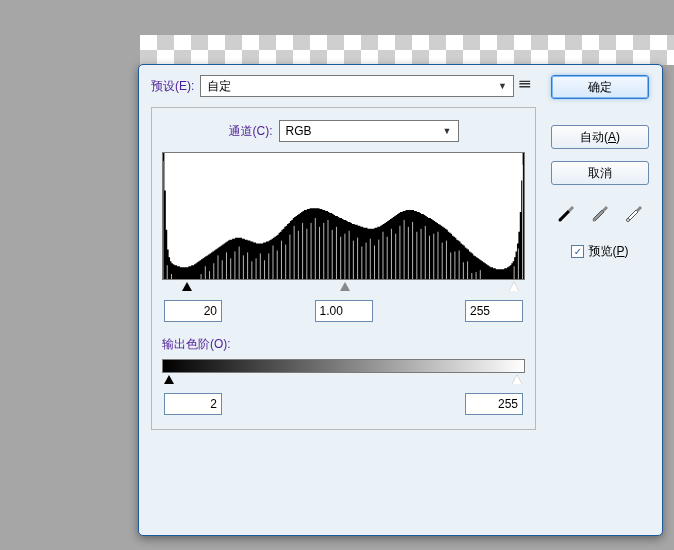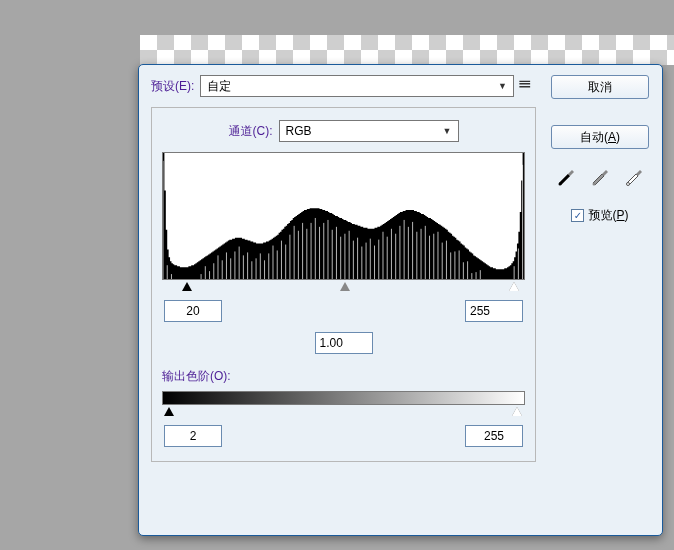--- a/index.html
+++ b/index.html
@@ -166,21 +166,21 @@
   justify-content: space-between;
   padding: 0 2px;
   margin-top: 4px;
 }
 .nbox {
   width: 58px;
   height: 22px;
   border: 1px solid #6a8bb0;
   background: #fff;
   padding: 2px 4px;
-  text-align: center;
+  text-align: right;
 }
 .gradient-bar {
   height: 14px;
   border: 1px solid #7a7a7a;
   background: linear-gradient(to right, #000, #fff);
   margin-top: 6px;
 }
 .btn {
   width: 98px;
   height: 24px;
@@ -412,21 +412,21 @@
         </div>
 
         <div class="tri-slider">
           <div class="tri black" style="left:5%;"></div>
           <div class="tri gray" style="left:49%;"></div>
           <div class="tri white" style="left:96%;"></div>
         </div>
 
         <div class="num-inputs">
           <input class="nbox" value="20" style="">
-          <input class="nbox" style="text-align: left; margin-top: 32px;" value="1.00">
+          <input class="nbox" style="text-align: left;" value="1.00">
           <input class="nbox" style="text-align: left;" value="255">
         </div>
 
         <div class="label section-label">输出色阶(O):</div>
 
         <div class="gradient-bar"></div>
 
         <div class="tri-slider">
           <div class="tri black" style="left:0%;"></div>
           <div class="tri white" style="left:97%;"></div>
@@ -434,22 +434,23 @@
 
         <div class="num-inputs">
           <input class="nbox" value="2" style="">
           <div></div>
           <input class="nbox" value="255" style="">
         </div>
       </div>
     </div>
 
     <div class="right-col">
+      <div class="btn primary">确定</div>
+      <div class="btn" style="margin-top:14px;"><span>自动(<span class="underline">A</span>)</span></div>
       <div class="btn">取消</div>
-      <div class="btn" style="margin-top:14px;"><span>自动(<span class="underline">A</span>)</span></div>
 
       <div class="eyedroppers">
         <div class="dropper">
           <svg viewBox="0 0 22 22">
               <path d="M4 18 L13 9 L15 11 L6 20 Z" fill="#000" stroke="#555"></path>
               <path d="M13 9 L17 5 L19 7 L15 11 Z" fill="#888"></path>
               <circle cx="5" cy="19" r="1.5" fill="#000"></circle>
             </svg>
         </div>
         <div class="dropper">

